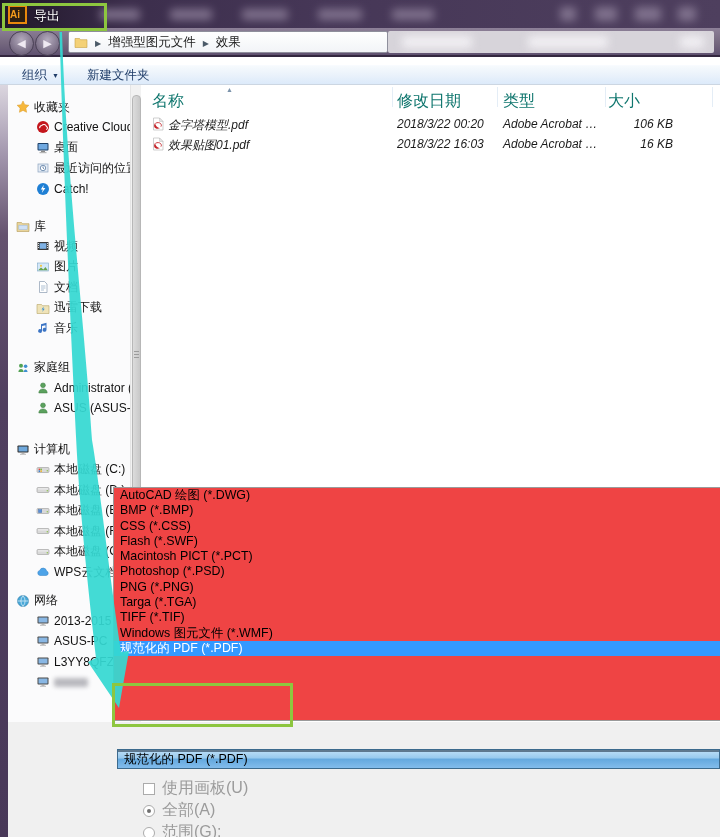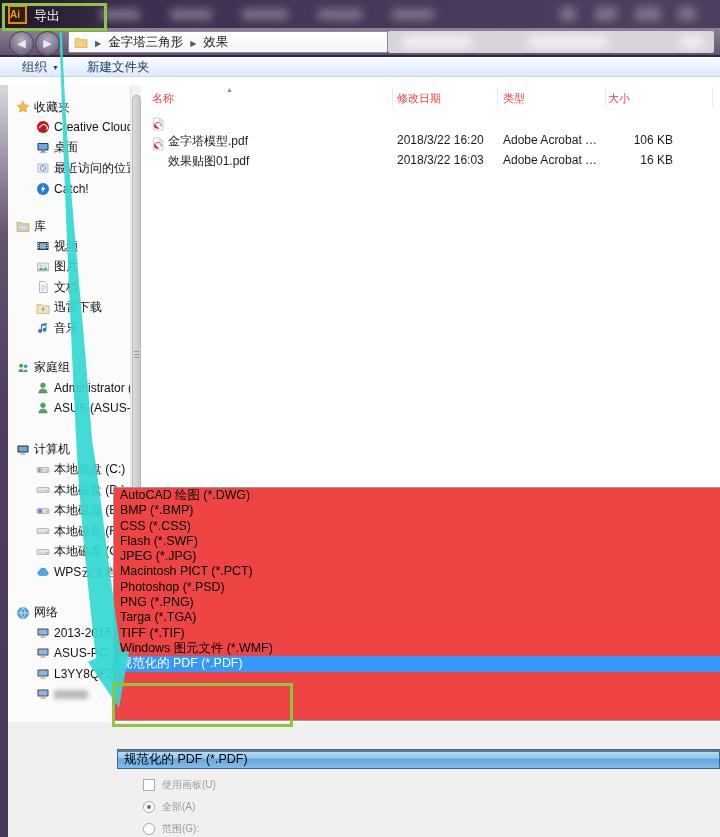--- a/index.html
+++ b/index.html
@@ -21,71 +21,71 @@
   .nav-circle{position:absolute;top:3px;width:25px;height:25px;border-radius:50%;
     background:radial-gradient(circle at 50% 35%,#b4abbd,#776b83 70%,#5c5068);
     border:1px solid #494055;color:#efe9f2;font-size:11px;text-align:center;line-height:23px;}
   .crumb-bar{position:absolute;left:68px;top:3px;width:320px;height:22px;border-radius:2px;
     background:linear-gradient(180deg,#ffffff,#f2f4f7);border:1px solid #8f8f9c;
     display:flex;align-items:center;font-size:12.5px;color:#1c1c1c;}
   .crumb-sep{font-size:8px;color:#4b5a68;margin:0 7px;}
   .blur-band{position:absolute;left:388px;top:3px;width:326px;height:22px;border-radius:2px;background:#d7d4da;overflow:hidden;}
   .blur-band .blob{background:#f4f2f6;opacity:.9;}
 
-  .toolbar{position:absolute;left:0;top:57px;width:720px;height:20px;
+  .toolbar{position:absolute;left:0;top:65px;width:720px;height:20px;
     background:linear-gradient(180deg,#f6fafd,#e9f1fb 55%,#dceafa);
     border-top:1px solid #f8fbff;border-bottom:1px solid #ccd6e2;
     display:flex;font-size:12.5px;color:#1f3c68;}
   .tb-item{margin-left:22px;display:flex;align-items:center;gap:5px;cursor:default;}
   .tb-item + .tb-item{margin-left:28px;}
   .tb-caret{font-size:7px;color:#1f3c68;}
 
   
   .browse{position:absolute;left:0;top:85px;width:720px;height:637px;background:#fff;overflow:hidden;}
   .sidebar{position:absolute;left:8px;top:0;width:123px;height:637px;background:#fbfbfc;overflow:hidden;padding-top:12px;}
   .side-sec{margin-bottom:17px;}
   .side-sec:nth-child(2){margin-bottom:19px;}
   .side-sec:nth-child(3){margin-bottom:21px;}
-  .side-sec:nth-child(4){margin-bottom:20px;}
+  .side-sec:nth-child(4){margin-bottom:8px;}
   .side-head{height:20px;display:flex;align-items:center;gap:4px;padding-left:8px;font-size:12px;color:#111;white-space:nowrap;}
   .side-item{height:20.5px;display:flex;align-items:center;gap:4px;padding-left:28px;font-size:12px;color:#111;white-space:nowrap;}
   .icon14{width:14px;height:14px;flex:0 0 14px;}
   .icon14 svg{display:block;width:14px;height:14px;}
   .mini-blur{width:34px;height:9px;background:#b9b9bf;filter:blur(2px);border-radius:2px;}
 
   .vscroll{position:absolute;left:130px;top:0;width:11px;height:637px;background:#f2f2f2;border-left:1px solid #e4e4e4;}
   .vthumb{position:absolute;left:1px;top:10px;width:9px;height:517px;background:linear-gradient(90deg,#dcdcdc,#c8c8c8);
     border:1px solid #b7b7b7;border-radius:4px;}
   .vthumb:after{content:"";position:absolute;left:1px;right:1px;top:50%;height:7px;margin-top:-3px;
     background:repeating-linear-gradient(180deg,#9c9c9c 0 1px,transparent 1px 3px);}
 
   .filelist{position:absolute;left:141px;top:0;width:579px;height:637px;background:#fff;}
   .fl-sort{position:absolute;top:1px;left:85px;font-size:7px;color:#7b93ab;}
-  .fl-head{position:absolute;top:6px;height:18px;font-size:11px;color:#ef4444;white-space:nowrap;}
+  .fl-head{position:absolute;top:6px;height:18px;font-size:16px;color:#0f766e;white-space:nowrap;}
   .fl-sep{position:absolute;top:2px;height:20px;width:1px;background:#e4edf6;}
   .fl-row{position:absolute;left:0;width:579px;height:19px;font-size:12px;color:#1b1b1b;}
-  .fl-cell{position:absolute;top:18px;white-space:nowrap;}
+  .fl-cell{position:absolute;top:2px;white-space:nowrap;font-style:italic;}
   .c-name{left:27px;} .c-date{left:256px;} .c-type{left:362px;}
   .c-size{left:440px;width:92px;text-align:right;}
   .fl-icon{position:absolute;left:10px;top:2px;}
 
   
   .dropdown{position:absolute;left:113px;top:487px;width:607px;height:234px;background:#ef4444;
     border:1px solid #9a9a9a;border-right:none;z-index:6;display:flex;flex-direction:column;}
   .dd-item{flex:0 0 15.3px;line-height:15.3px;padding-left:6px;font-size:12.4px;color:#000;white-space:nowrap;}
   .dd-item.selected{background:#3399ff;color:#fff;}
 
   
   .bottom{position:absolute;left:0;top:722px;width:720px;height:115px;background:#f0f0f0;z-index:2;}
   .form-label{position:absolute;left:0;width:112px;text-align:right;font-size:12.5px;color:#000;white-space:nowrap;}
   .combobox{position:absolute;left:117px;top:749px;width:603px;height:20px;z-index:3;
     background:linear-gradient(180deg,#bfe0f7 0%,#97c9ee 45%,#63a8de 50%,#82bcec 100%);
     border:1px solid #3c6a8d;box-shadow:inset 0 2px 0 rgba(18,37,56,.55);
     font-size:12.5px;color:#000;line-height:18px;padding-left:6px;white-space:nowrap;z-index:3;}
-  .opt{position:absolute;display:flex;align-items:center;gap:7px;font-size:10px;color:#9b9b9b;}
+  .opt{position:absolute;display:flex;align-items:center;gap:7px;font-size:16px;color:#9b9b9b;}
   .cbox{width:12px;height:12px;background:#fff;border:1px solid #ababab;}
   .rbox{width:12px;height:12px;background:#fff;border:1px solid #ababab;border-radius:50%;position:relative;}
   .rbox.on:after{content:"";position:absolute;left:3px;top:3px;width:4px;height:4px;border-radius:50%;background:#6f6f6f;}
   .range-input{position:absolute;left:143px;top:831px;width:247px;height:6px;background:#fff;border:1px solid #b0b0b0;border-bottom:none;}
 
   
   .left-strip{position:absolute;left:0;top:85px;width:8px;height:752px;z-index:4;
     background:linear-gradient(180deg,#dbd6df 0,#a296ad 70px,#65536f 150px,#503f5f 320px,#483858 100%);}
   .hl-box{position:absolute;border:3px solid #8dc63f;z-index:10;pointer-events:none;}
   #arrow-svg{position:absolute;left:0;top:0;z-index:9;pointer-events:none;}
@@ -111,21 +111,21 @@
 
   <div class="addressbar">
     <div class="nav-circle" style="left:9px;">◀</div>
     <div class="nav-circle" style="left:35px;">▶</div>
     <div class="crumb-bar">
       <span class="icon14" style="margin-left:5px;" id="crumb-folder-icon">
           <svg viewBox="0 0 14 14">
             <path d="M1 3.5h4.5l1 1.2H13v7.8H1z" fill="#f4d177" stroke="#c7a244" stroke-width=".6"></path>
           </svg>
         </span>
-      <span id="crumbs"><span class="crumb-sep">▶</span><span>金字塔三角形</span><span class="crumb-sep">▶</span><span>效果</span></span>
+      <span id="crumbs"><span class="crumb-sep">▶</span><span>增强型图元文件</span><span class="crumb-sep">▶</span><span>效果</span></span>
     </div>
     <div class="blur-band">
       <div class="blob" style="left:14px;top:5px;width:70px;height:12px;"></div>
       <div class="blob" style="left:140px;top:5px;width:80px;height:12px;"></div>
       <div class="blob" style="left:292px;top:5px;width:24px;height:12px;"></div>
     </div>
   </div>
 
   <div class="toolbar">
     <div class="tb-item">
@@ -429,21 +429,21 @@
           <div class="fl-row" style="top: 30px;">
             <span class="fl-icon icon14">
               <svg viewBox="0 0 14 14">
                 <path d="M2.5 1h6L12 4.5V13H2.5z" fill="#fff" stroke="#b0b0b0" stroke-width=".6"></path>
                 <path d="M8.5 1L12 4.5H8.5z" fill="#e6e6e6" stroke="#b0b0b0" stroke-width=".4"></path>
                 <path d="M4.1 6.1c.4 2.7 2.2 4.7 4.8 5.1-2 .9-4.7.6-5.6-1.3-.5-1.1.1-2.9.8-3.8z" fill="#c4262b"></path>
                 <path d="M4.5 6.3c1.7-1.1 4-.9 5.2.4.9 1 .8 2.3.2 2.9" stroke="#c4262b" fill="none" stroke-width=".9"></path>
               </svg>
             </span>
             <span class="fl-cell c-name">金字塔模型.pdf</span>
-            <span class="fl-cell c-date">2018/3/22 16:20</span>
+            <span class="fl-cell c-date">2018/3/22 00:20</span>
             <span class="fl-cell c-type">Adobe Acrobat …</span>
             <span class="fl-cell c-size">106 KB</span>
           </div>
           <div class="fl-row" style="top: 49.5px;">
             <span class="fl-icon icon14">
               <svg viewBox="0 0 14 14">
                 <path d="M2.5 1h6L12 4.5V13H2.5z" fill="#fff" stroke="#b0b0b0" stroke-width=".6"></path>
                 <path d="M8.5 1L12 4.5H8.5z" fill="#e6e6e6" stroke="#b0b0b0" stroke-width=".4"></path>
                 <path d="M4.1 6.1c.4 2.7 2.2 4.7 4.8 5.1-2 .9-4.7.6-5.6-1.3-.5-1.1.1-2.9.8-3.8z" fill="#c4262b"></path>
                 <path d="M4.5 6.3c1.7-1.1 4-.9 5.2.4.9 1 .8 2.3.2 2.9" stroke="#c4262b" fill="none" stroke-width=".9"></path>
@@ -475,21 +475,20 @@
     <span class="rbox"></span>
     <span>范围(G):</span>
   </div>
   <div class="range-input"></div>
 
   <div class="dropdown" id="dropdown">
       <div class="dd-item">AutoCAD 绘图 (*.DWG)</div>
       <div class="dd-item">BMP (*.BMP)</div>
       <div class="dd-item">CSS (*.CSS)</div>
       <div class="dd-item">Flash (*.SWF)</div>
-      <div class="dd-item">JPEG (*.JPG)</div>
       <div class="dd-item">Macintosh PICT (*.PCT)</div>
       <div class="dd-item">Photoshop (*.PSD)</div>
       <div class="dd-item">PNG (*.PNG)</div>
       <div class="dd-item">Targa (*.TGA)</div>
       <div class="dd-item">TIFF (*.TIF)</div>
       <div class="dd-item">Windows 图元文件 (*.WMF)</div>
       <div class="dd-item selected">规范化的 PDF (*.PDF)</div>
     </div>
 
   <div class="left-strip"></div>

